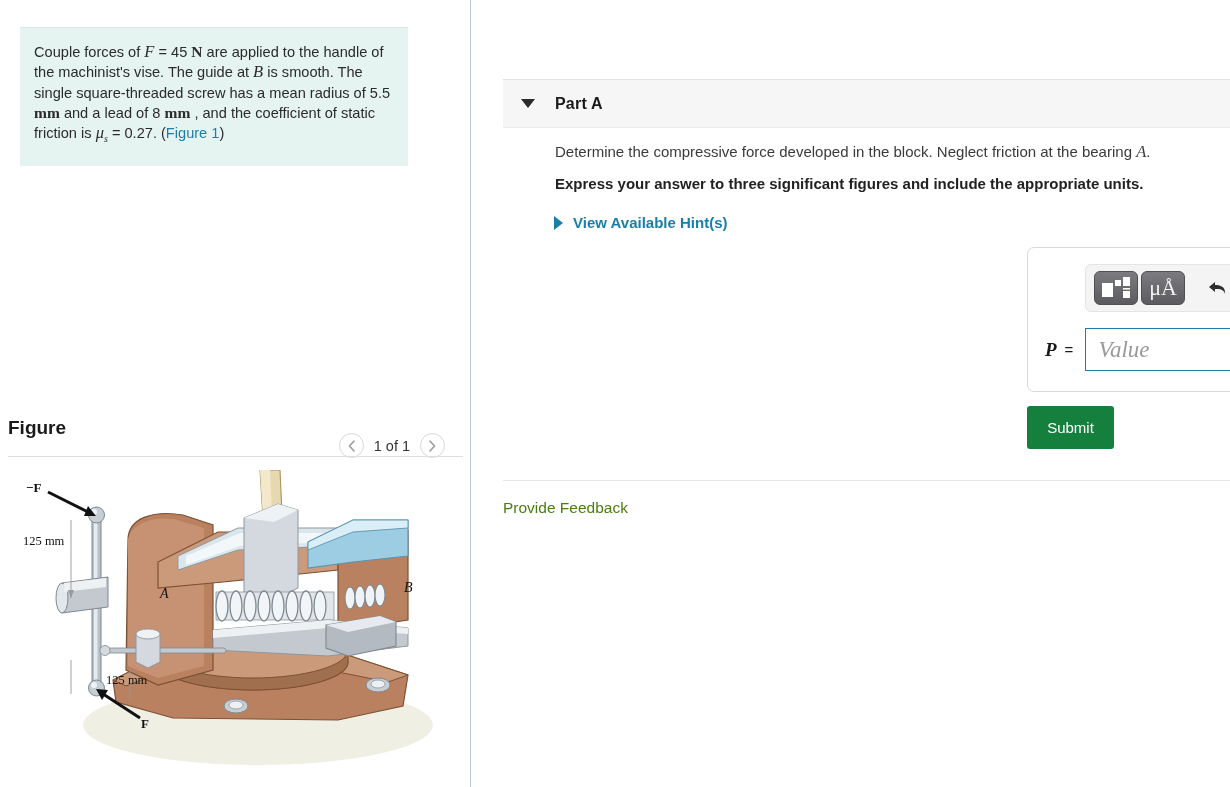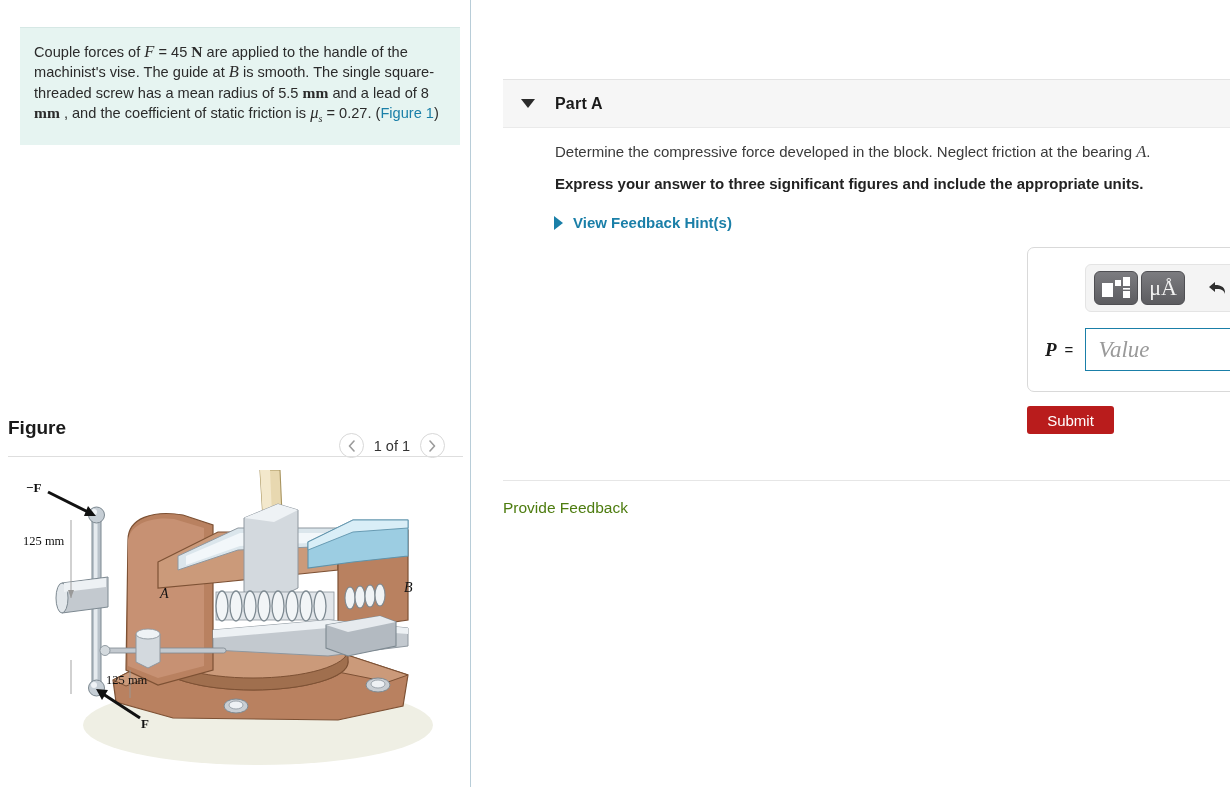--- a/index.html
+++ b/index.html
@@ -13,21 +13,21 @@
   #page { position: relative; width: 1230px; height: 787px; background:#fff; }
 
   
   #left-col {
     position: absolute; left: 0; top: 0;
     width: 471px; height: 787px;
     border-right: 1px solid #b8cdd8;
   }
   #problem-statement {
     position: absolute; left: 20px; top: 27px;
-    width: 440px;
+    width: 388px;
     background: #e6f4f1;
     border-top: 1px solid #d6e8e5;
     padding: 14px 14px 16px 14px;
   }
   #problem-statement p {
     margin: 0;
     font-size: 14.6px;
     line-height: 20.3px;
     color: #2b2b2b;
   }
@@ -149,22 +149,22 @@
     height: 43px; border: 1px solid #1a7fa8; background: #fff;
     font-family: "Liberation Serif", serif; font-style: italic;
     font-size: 23px; color: #9a9a9a;
     padding-left: 12px; outline: none;
   }
   .ans-input::placeholder { color: #9a9a9a; opacity: 1; }
   #value-input { width: 166px; }
 
   #submit-button {
     position: absolute; left: 555px; top: 406px;
-    width: 87px; height: 28px;
-    background: #b91c1c; color: #fff;
+    width: 87px; height: 43px;
+    background: #15803d; color: #fff;
     border: none; border-radius: 3px;
     font-family: "Liberation Sans", sans-serif;
     font-size: 15px; cursor: pointer;
   }
 
   #feedback-divider {
     position: absolute; left: 31px; top: 480px; right: 0; height: 1px; background: #e6e6e6;
   }
   #provide-feedback {
     position: absolute; left: 31px; top: 499px;
@@ -318,21 +318,21 @@
       <div id="part-a-caret"></div>
       <div id="part-a-title">Part A</div>
     </div>
 
     <div id="question-text"><span>Determine the compressive force developed in the block. Neglect friction at the bearing </span><span class="mathvar-up" style="font-style:italic">A</span><span>.</span></div>
 
     <div id="express-text">Express your answer to three significant figures and include the appropriate units.</div>
 
     <div id="hints-row">
       <div id="hints-caret"></div>
-      <div id="hints-label">View Feedback Hint(s)</div>
+      <div id="hints-label">View Available Hint(s)</div>
     </div>
 
     <div id="answer-box">
 
       <div id="mathbar">
 
         <div class="tool-gray">
           <svg width="30" height="24" viewBox="0 0 30 24">
             <rect x="1" y="7" width="11" height="14" fill="#fff"></rect>
             <rect x="14" y="4" width="6" height="6" fill="#fff"></rect>

